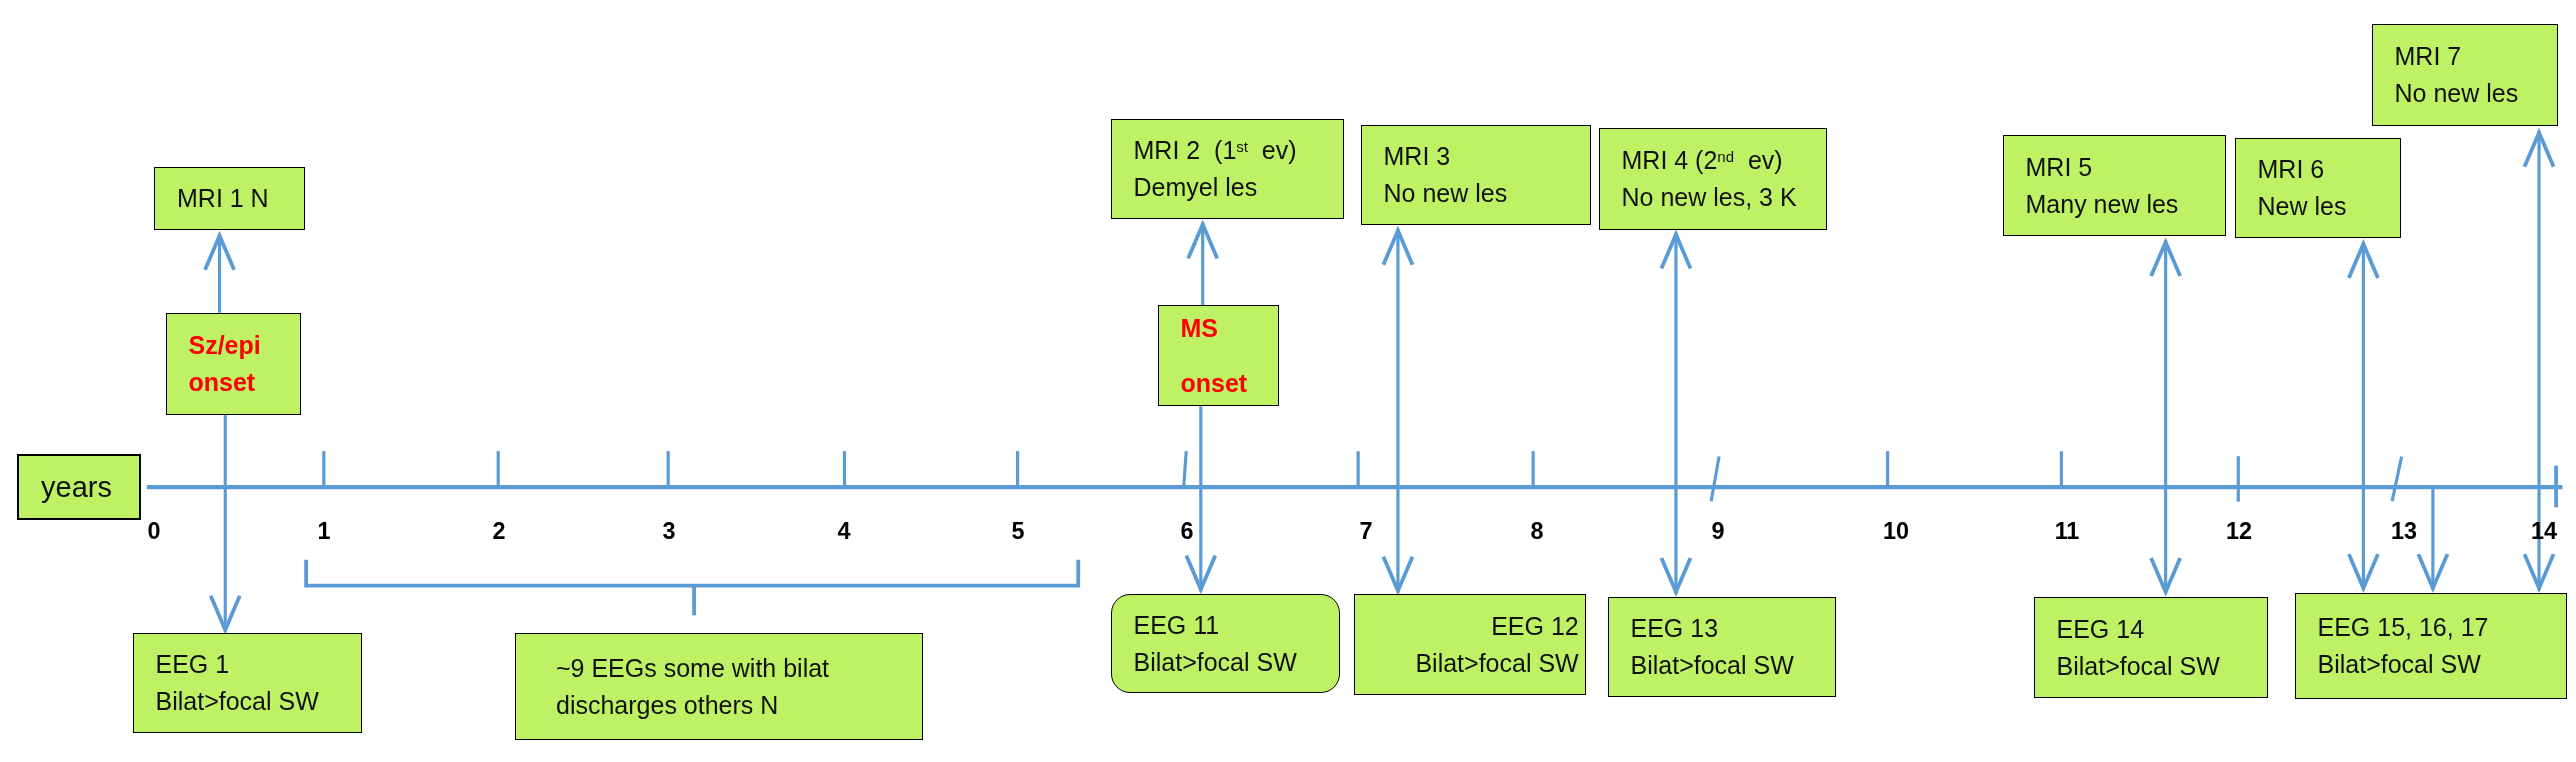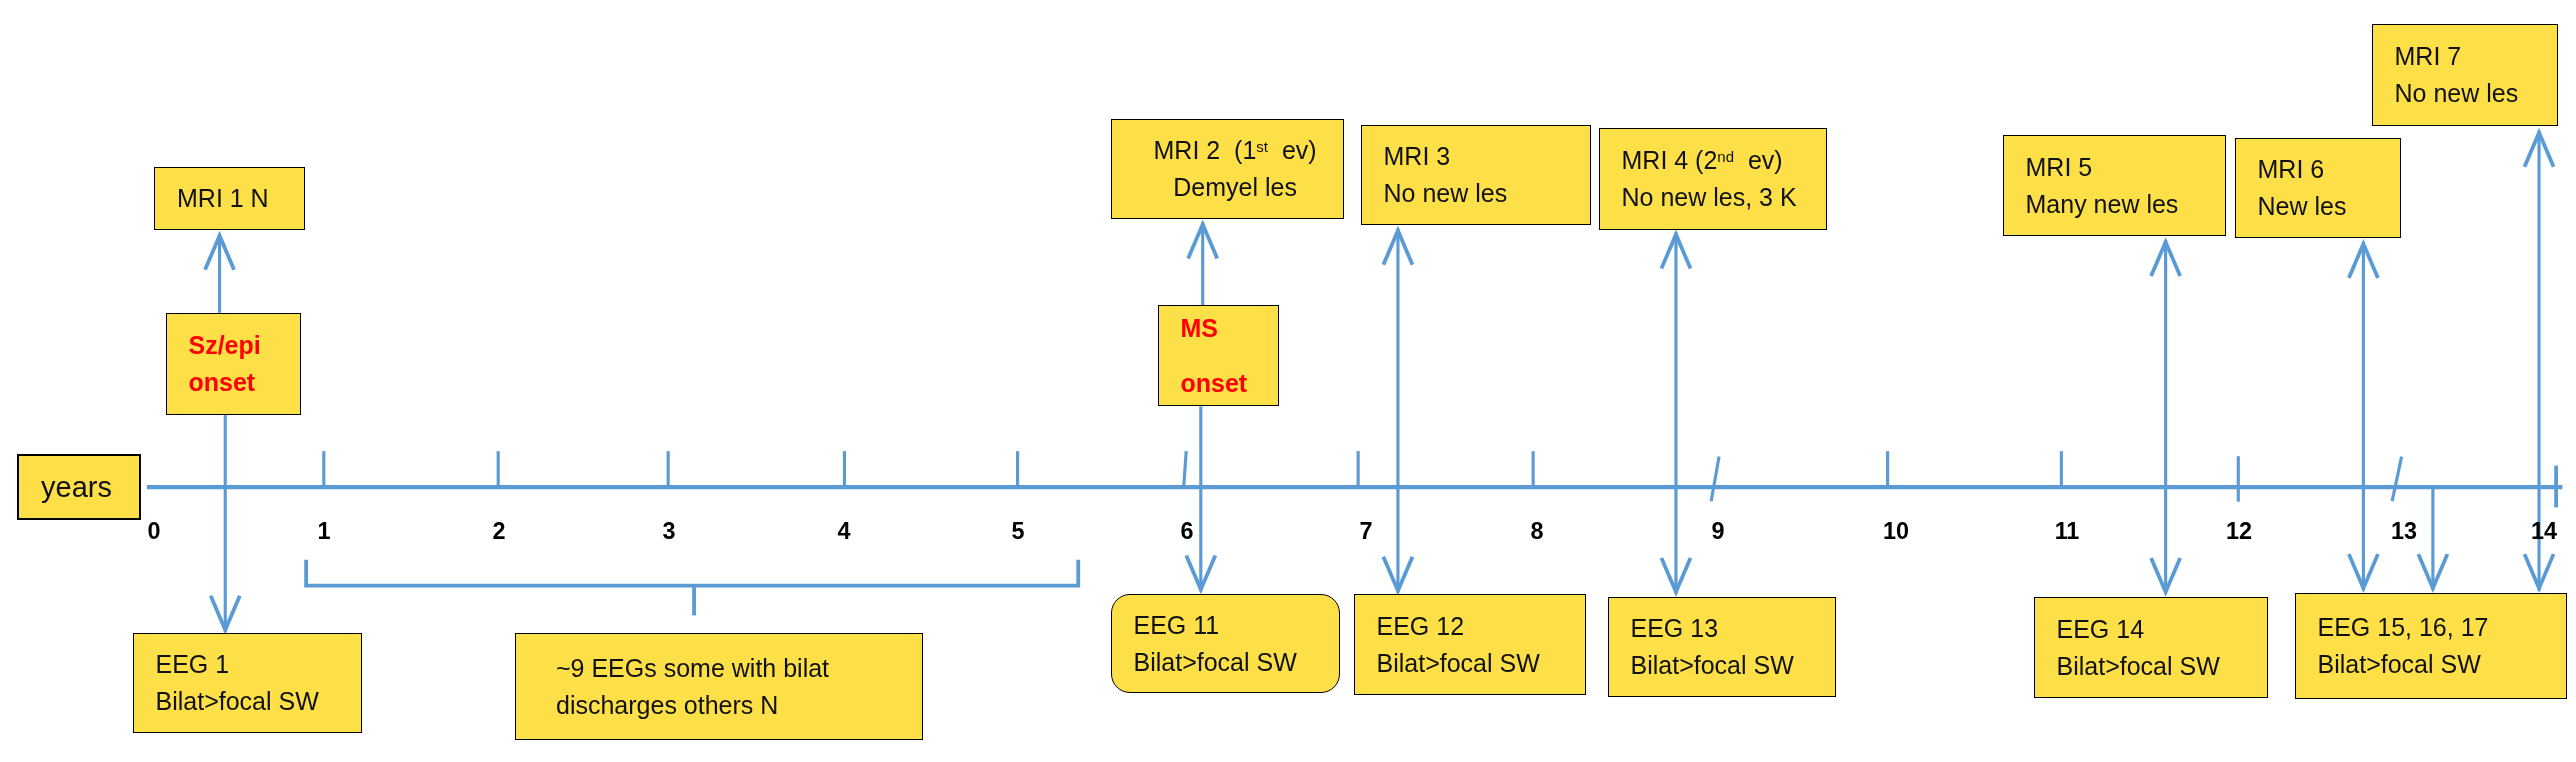--- a/index.html
+++ b/index.html
@@ -6,21 +6,21 @@
   #stage{
     position:relative;
     width:2576px;height:762px;
     background:#ffffff;
     font-family:"Liberation Sans",sans-serif;
     overflow:hidden;
   }
   #connectors{position:absolute;left:0;top:0;width:2576px;height:762px;}
   .box{
     position:absolute;
-    background:#fde047;
+    background:#bef264;
     border:1.9px solid #000000;
     box-sizing:border-box;
     display:flex;flex-direction:column;justify-content:center;
     gap:10.7px;
     padding:3.8px 6.3px 3.8px 21.5px;
     font-size:25px;line-height:1.05;color:#111111;
     z-index:3;
   }
   .box.center{align-items:flex-start;padding-left:22px;}
   .box.red{color:#fe0000;font-weight:700;}
@@ -90,21 +90,21 @@
 
   <div class="box center" id="box-mri1" style="left:154px;top:167px;width:151px;height:63px;">
     <span class="box-line">MRI 1 N</span>
   </div>
 
   <div class="box red" id="box-szepi" style="left:166px;top:313px;width:135px;height:102px;">
     <span class="box-line">Sz/epi</span>
     <span class="box-line">onset</span>
   </div>
 
-  <div class="box" id="box-mri2" style="left:1111px;top:119px;width:233px;height:100px;text-align:center;">
+  <div class="box" id="box-mri2" style="left:1111px;top:119px;width:233px;height:100px;">
     <span class="box-line"><span>MRI 2  (1</span><span class="sup">st</span><span>  ev)</span></span>
     <span class="box-line">Demyel les</span>
   </div>
 
   <div class="box red" id="box-ms" style="left:1158px;top:305px;width:121px;height:101px;gap:28px;">
     <span class="box-line">MS</span>
     <span class="box-line">onset</span>
   </div>
 
   <div class="box" id="box-mri3" style="left:1361px;top:125px;width:230px;height:100px;">
@@ -140,21 +140,21 @@
   <div class="box" id="box-eeg9" style="left:515px;top:633px;width:408px;height:107px;padding-left:40px;">
     <span class="box-line">~9 EEGs some with bilat</span>
     <span class="box-line">discharges others N</span>
   </div>
 
   <div class="box" id="box-eeg11" style="left:1111px;top:594px;width:229px;height:99px;border-radius:19px;">
     <span class="box-line">EEG 11</span>
     <span class="box-line">Bilat&gt;focal SW</span>
   </div>
 
-  <div class="box" id="box-eeg12" style="left:1354px;top:594px;width:232px;height:101px;">
+  <div class="box" id="box-eeg12" style="left:1354px;top:594px;width:232px;height:101px;align-items:flex-end;">
     <span class="box-line">EEG 12</span>
     <span class="box-line">Bilat&gt;focal SW</span>
   </div>
 
   <div class="box" id="box-eeg13" style="left:1608px;top:597px;width:228px;height:100px;">
     <span class="box-line">EEG 13</span>
     <span class="box-line">Bilat&gt;focal SW</span>
   </div>
 
   <div class="box" id="box-eeg14" style="left:2034px;top:597px;width:234px;height:101px;">

